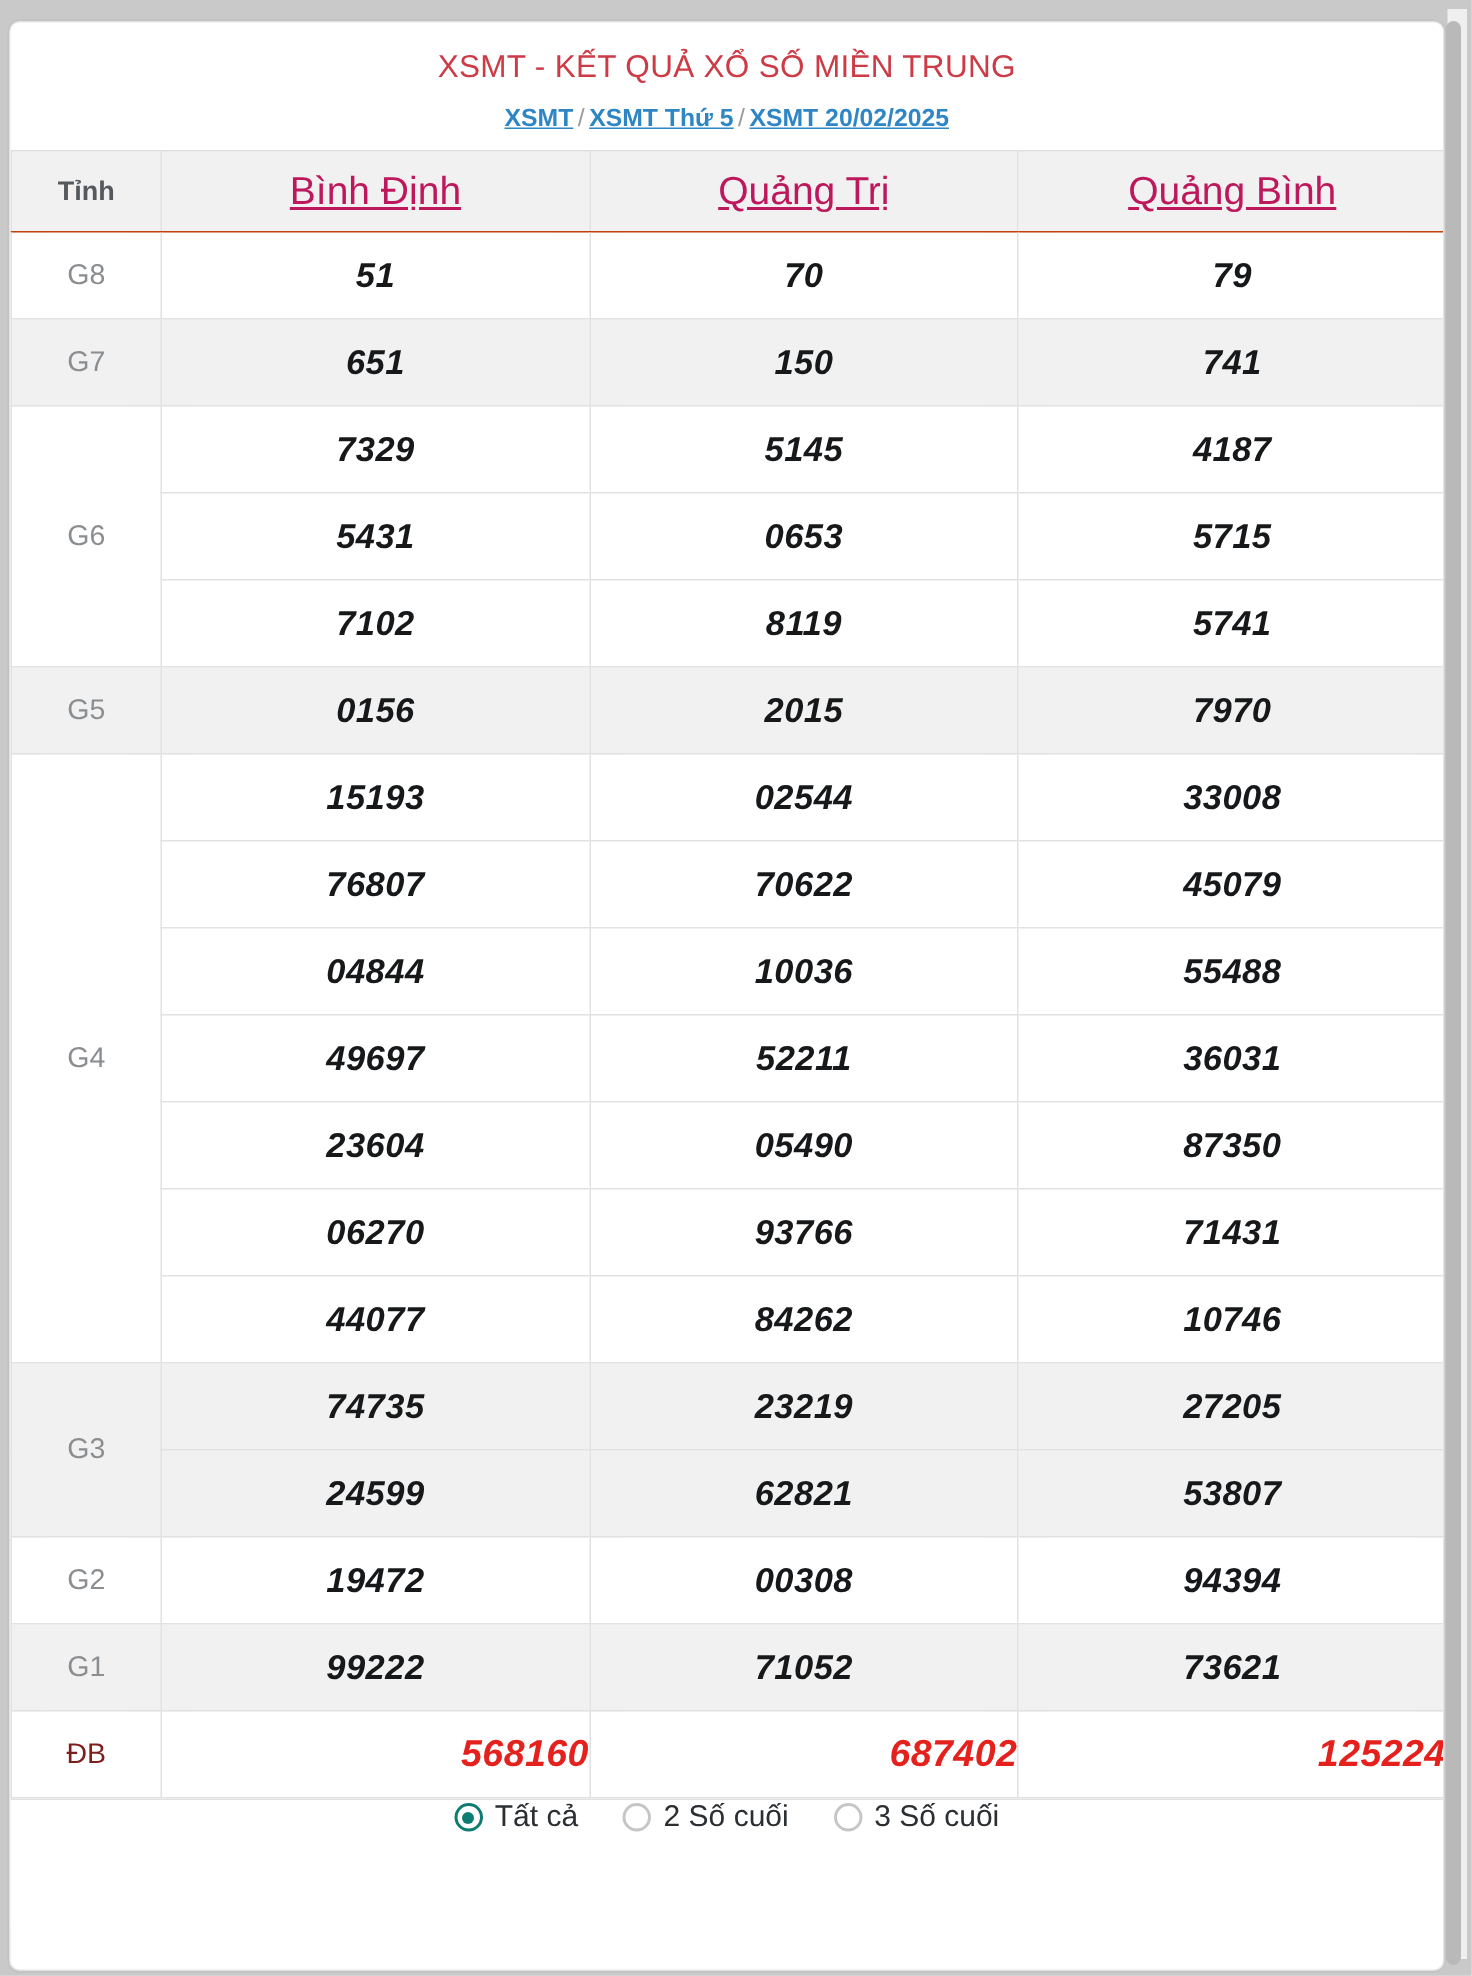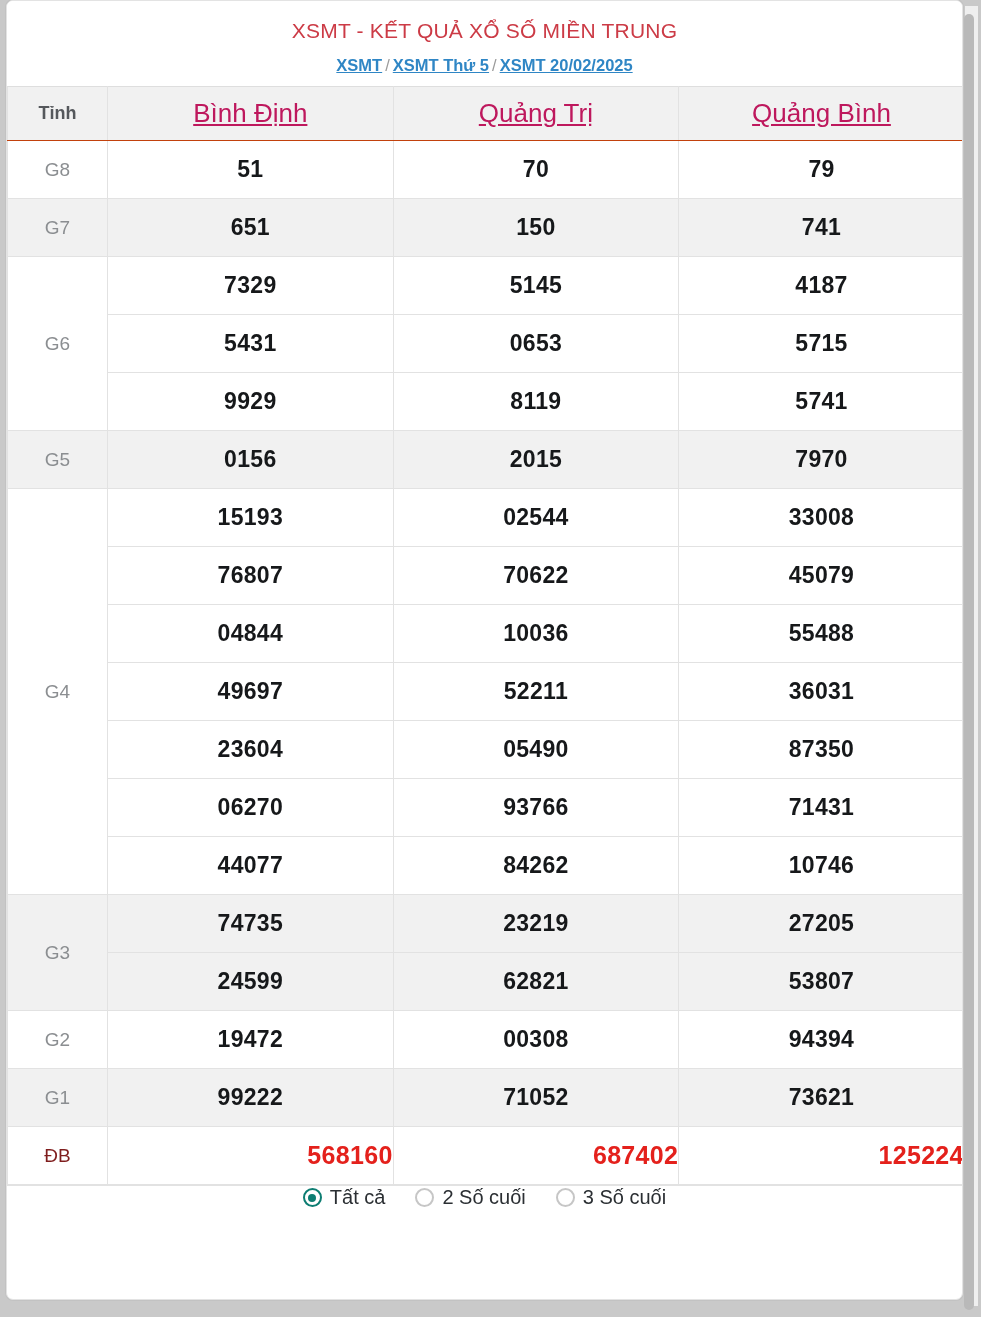--- a/index.html
+++ b/index.html
@@ -11,21 +11,21 @@
     overflow: hidden;
   }
   #page {
     position: relative;
     width: 981px; height: 1317px;
     background: #c9c9c9;
   }
   
   #frame {
     position: absolute;
-    left: 6px; top: 0;
+    left: 6px; top: 14px;
     width: 957px; height: 1300px;
     background: #ffffff;
     border: 1px solid #e3e3e3;
     border-radius: 7px;
     box-shadow: 0 0 0 1px rgba(0,0,0,0.03);
     overflow: hidden;
   }
   
   #scrollbar-track {
     position: absolute;
@@ -117,20 +117,21 @@
   td.glabel.db {
     color: #7f1d1d;
     font-size: 19px;
     font-weight: 400;
   }
   td.num {
     color: #16181a;
     font-weight: 700;
     font-size: 23px;
     letter-spacing: 0.3px;
+    font-style: italic;
   }
   td.num.db {
     color: #e4211c;
     font-size: 25px;
     font-weight: 700;
     text-align: right;
   }
 
   tr.rowh { height: 58px; }
   tr.band-grey td { background: #f1f1f1; }
@@ -221,21 +222,21 @@
             <td class="num">7329</td>
             <td class="num">5145</td>
             <td class="num">4187</td>
           </tr>
           <tr class="rowh band-white">
             <td class="num">5431</td>
             <td class="num">0653</td>
             <td class="num">5715</td>
           </tr>
           <tr class="rowh band-white">
-            <td class="num">9929</td>
+            <td class="num">7102</td>
             <td class="num">8119</td>
             <td class="num">5741</td>
           </tr>
           <tr class="rowh band-grey">
             <td class="glabel" rowspan="1">G5</td>
             <td class="num">0156</td>
             <td class="num">2015</td>
             <td class="num">7970</td>
           </tr>
           <tr class="rowh band-white">

